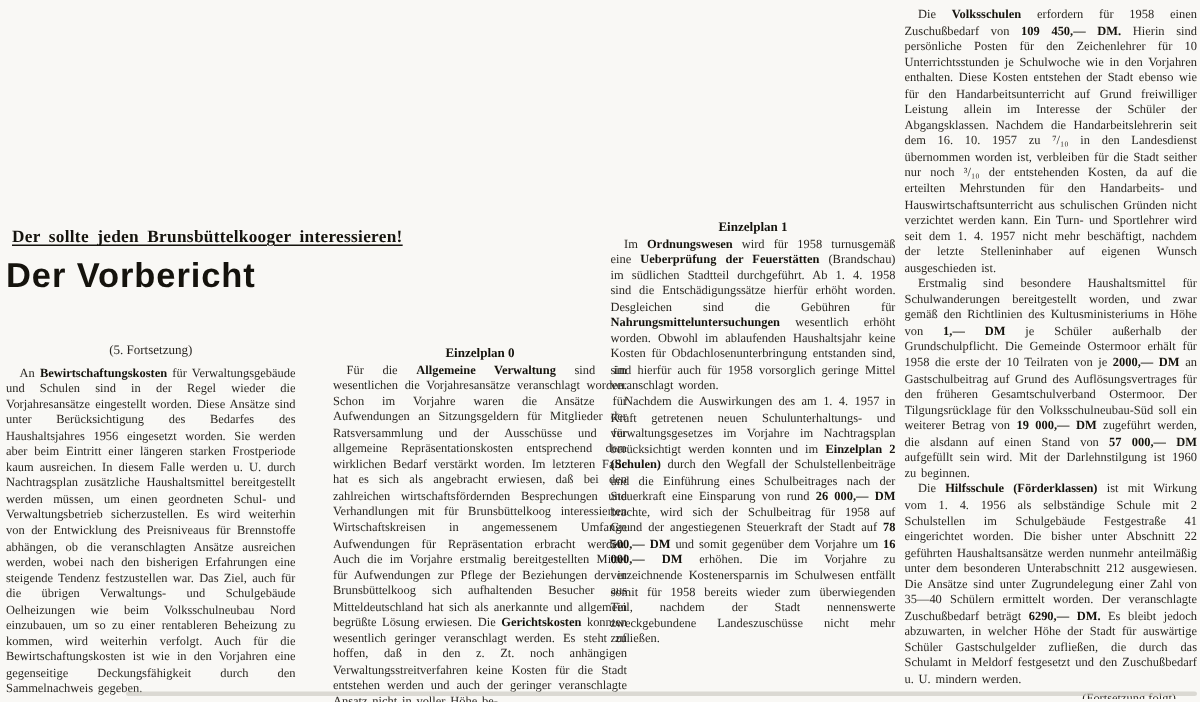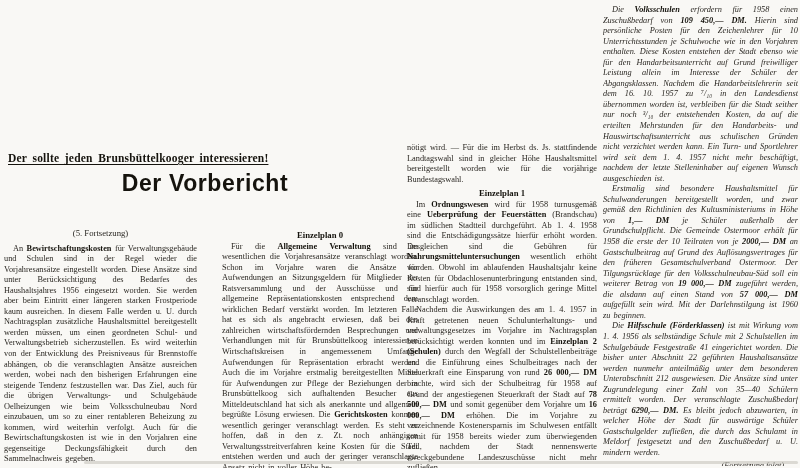--- a/index.html
+++ b/index.html
@@ -16,36 +16,36 @@
   }
   .head { position:absolute; left:4px; top:148px; width:402px; }
   .kicker {
     display:inline-block;
     font-weight:bold; font-size:11.5px; line-height:14px;
     padding-left:4px; letter-spacing:0.2px; word-spacing:2.5px;
     color:var(--ink-strong,#17150f);
     text-decoration:underline; text-underline-offset:2px;
   }
   .headline {
-    margin:5px 0 0; text-align:center;
+    margin:5px 0 0; 
     font-family:"Liberation Sans","DejaVu Sans",sans-serif;
     font-weight:bold; color:var(--ink-strong,#17150f);
   }
   .hl1 { display:block; font-size:23px; line-height:24px; letter-spacing:0.6px; }
   .hl2 { display:block; font-size:22px; line-height:25px; letter-spacing:-0.2px; }
 
   .col {
     position:absolute;
     font-size:8.3px; line-height:10.55px;
     text-align:justify; color:var(--ink,#262420);
   }
   .col1 { left:4px;   top:227px; width:193px; height:241px; overflow:hidden; }
   .col2 { left:222px; top:227px; width:196px; height:241px; overflow:hidden; }
   .col3 { left:407px; top:143px; width:190px; height:325px; overflow:hidden; }
-  .col4 { left:603px; top:5px;   width:195px; height:461px; overflow:hidden;font-style:italic; }
+  .col4 { left:603px; top:5px;   width:195px; height:461px; overflow:hidden; }
 
   .block-para { margin:0; text-indent:9px; word-spacing:1.1px; }
   .block-para.noindent { text-indent:0; }
   .block-heading {
     margin:3px 0 1px; font-size:8.7px; font-weight:bold;
     text-align:center; text-indent:0;
     color:var(--ink-strong,#17150f);
   }
   .block-continuation { margin:1px 0 5px; text-align:center; text-indent:0; font-size:8.7px; }
   .block-closing { margin:2px 14px 0 0; text-align:right; text-indent:0; }
@@ -72,21 +72,20 @@
       <p class="block-continuation">(5. Fortsetzung)</p>
       <p class="block-para">An <b>Bewirtschaftungskosten</b> für Verwaltungsgebäude und Schulen sind in der Regel wieder die Vorjahresansätze eingestellt worden. Diese Ansätze sind unter Berücksichtigung des Bedarfes des Haushaltsjahres 1956 eingesetzt worden. Sie werden aber beim Eintritt einer längeren starken Frostperiode kaum ausreichen. In diesem Falle werden u. U. durch Nachtragsplan zusätzliche Haushaltsmittel bereitgestellt werden müssen, um einen geordneten Schul- und Verwaltungsbetrieb sicherzustellen. Es wird weiterhin von der Entwicklung des Preisniveaus für Brennstoffe abhängen, ob die veranschlagten Ansätze ausreichen werden, wobei nach den bisherigen Erfahrungen eine steigende Tendenz festzustellen war. Das Ziel, auch für die übrigen Verwaltungs- und Schulgebäude Oelheizungen wie beim Volksschulneubau Nord einzubauen, um so zu einer rentableren Beheizung zu kommen, wird weiterhin verfolgt. Auch für die Bewirtschaftungskosten ist wie in den Vorjahren eine gegenseitige Deckungsfähigkeit durch den Sammelnachweis gegeben.</p>
     </div>
 
   <div class="col col2">
       <h3 class="block-heading">Einzelplan 0</h3>
       <p class="block-para">Für die <b>Allgemeine Verwaltung</b> sind im wesentlichen die Vorjahresansätze veranschlagt worden. Schon im Vorjahre waren die Ansätze für Aufwendungen an Sitzungsgeldern für Mitglieder der Ratsversammlung und der Ausschüsse und für allgemeine Repräsentationskosten entsprechend dem wirklichen Bedarf verstärkt worden. Im letzteren Falle hat es sich als angebracht erwiesen, daß bei den zahlreichen wirtschaftsfördernden Besprechungen und Verhandlungen mit für Brunsbüttelkoog interessierten Wirtschaftskreisen in angemessenem Umfange Aufwendungen für Repräsentation erbracht werden. Auch die im Vorjahre erstmalig bereitgestellten Mittel für Aufwendungen zur Pflege der Beziehungen der in Brunsbüttelkoog sich aufhaltenden Besucher aus Mitteldeutschland hat sich als anerkannte und allgemein begrüßte Lösung erwiesen. Die <b>Gerichtskosten</b> konnten wesentlich geringer veranschlagt werden. Es steht zu hoffen, daß in den z. Zt. noch anhängigen Verwaltungsstreitverfahren keine Kosten für die Stadt entstehen werden und auch der geringer veranschlagte Ansatz nicht in voller Höhe be-</p>
     </div>
 
   <div class="col col3">
-      <p class="block-para noindent">nötigt wird. — Für die im Herbst ds. Js. stattfindende Landtagswahl sind in gleicher Höhe Haushaltsmittel bereitgestellt worden wie für die vorjährige Bundestagswahl.</p>
       <h3 class="block-heading">Einzelplan 1</h3>
       <p class="block-para">Im <b>Ordnungswesen</b> wird für 1958 turnusgemäß eine <b>Ueberprüfung der Feuerstätten</b> (Brandschau) im südlichen Stadtteil durchgeführt. Ab 1. 4. 1958 sind die Entschädigungssätze hierfür erhöht worden. Desgleichen sind die Gebühren für <b>Nahrungsmitteluntersuchungen</b> wesentlich erhöht worden. Obwohl im ablaufenden Haushaltsjahr keine Kosten für Obdachlosenunterbringung entstanden sind, sind hierfür auch für 1958 vorsorglich geringe Mittel veranschlagt worden.</p>
       <p class="block-para">Nachdem die Auswirkungen des am 1. 4. 1957 in Kraft getretenen neuen Schulunterhaltungs- und verwaltungsgesetzes im Vorjahre im Nachtragsplan berücksichtigt werden konnten und im <b>Einzelplan 2 (Schulen)</b> durch den Wegfall der Schulstellenbeiträge und die Einführung eines Schulbeitrages nach der Steuerkraft eine Einsparung von rund <b>26 000,— DM</b> brachte, wird sich der Schulbeitrag für 1958 auf Grund der angestiegenen Steuerkraft der Stadt auf <b>78 500,— DM</b> und somit gegenüber dem Vorjahre um <b>16 000,— DM</b> erhöhen. Die im Vorjahre zu verzeichnende Kostenersparnis im Schulwesen entfällt somit für 1958 bereits wieder zum überwiegenden Teil, nachdem der Stadt nennenswerte zweckgebundene Landeszuschüsse nicht mehr zufließen.</p>
     </div>
 
   <div class="col col4">
       <p class="block-para">Die <b>Volksschulen</b> erfordern für 1958 einen Zuschußbedarf von <b>109 450,— DM.</b> Hierin sind persönliche Posten für den Zeichenlehrer für 10 Unterrichtsstunden je Schulwoche wie in den Vorjahren enthalten. Diese Kosten entstehen der Stadt ebenso wie für den Handarbeitsunterricht auf Grund freiwilliger Leistung allein im Interesse der Schüler der Abgangsklassen. Nachdem die Handarbeitslehrerin seit dem 16. 10. 1957 zu ⁷/₁₀ in den Landesdienst übernommen worden ist, verbleiben für die Stadt seither nur noch ³/₁₀ der entstehenden Kosten, da auf die erteilten Mehrstunden für den Handarbeits- und Hauswirtschaftsunterricht aus schulischen Gründen nicht verzichtet werden kann. Ein Turn- und Sportlehrer wird seit dem 1. 4. 1957 nicht mehr beschäftigt, nachdem der letzte Stelleninhaber auf eigenen Wunsch ausgeschieden ist.</p>
       <p class="block-para">Erstmalig sind besondere Haushaltsmittel für Schulwanderungen bereitgestellt worden, und zwar gemäß den Richtlinien des Kultusministeriums in Höhe von <b>1,— DM</b> je Schüler außerhalb der Grundschulpflicht. Die Gemeinde Ostermoor erhält für 1958 die erste der 10 Teilraten von je <b>2000,— DM</b> an Gastschulbeitrag auf Grund des Auflösungsvertrages für den früheren Gesamtschulverband Ostermoor. Der Tilgungsrücklage für den Volksschulneubau-Süd soll ein weiterer Betrag von <b>19 000,— DM</b> zugeführt werden, die alsdann auf einen Stand von <b>57 000,— DM</b> aufgefüllt sein wird. Mit der Darlehnstilgung ist 1960 zu beginnen.</p>
       <p class="block-para">Die <b>Hilfsschule (Förderklassen)</b> ist mit Wirkung vom 1. 4. 1956 als selbständige Schule mit 2 Schulstellen im Schulgebäude Festgestraße 41 eingerichtet worden. Die bisher unter Abschnitt 22 geführten Haushaltsansätze werden nunmehr anteilmäßig unter dem besonderen Unterabschnitt 212 ausgewiesen. Die Ansätze sind unter Zugrundelegung einer Zahl von 35—40 Schülern ermittelt worden. Der veranschlagte Zuschußbedarf beträgt <b>6290,— DM.</b> Es bleibt jedoch abzuwarten, in welcher Höhe der Stadt für auswärtige Schüler Gastschulgelder zufließen, die durch das Schulamt in Meldorf festgesetzt und den Zuschußbedarf u. U. mindern werden.</p>
       <p class="block-closing">(Fortsetzung folgt)</p>

